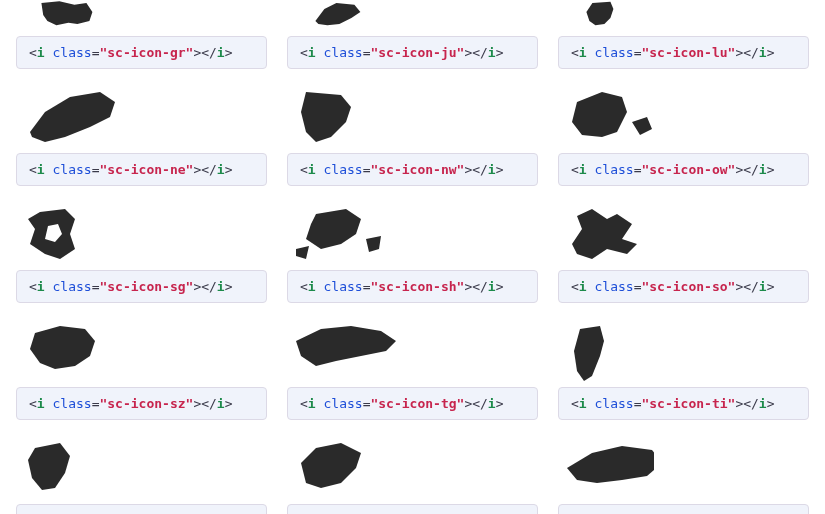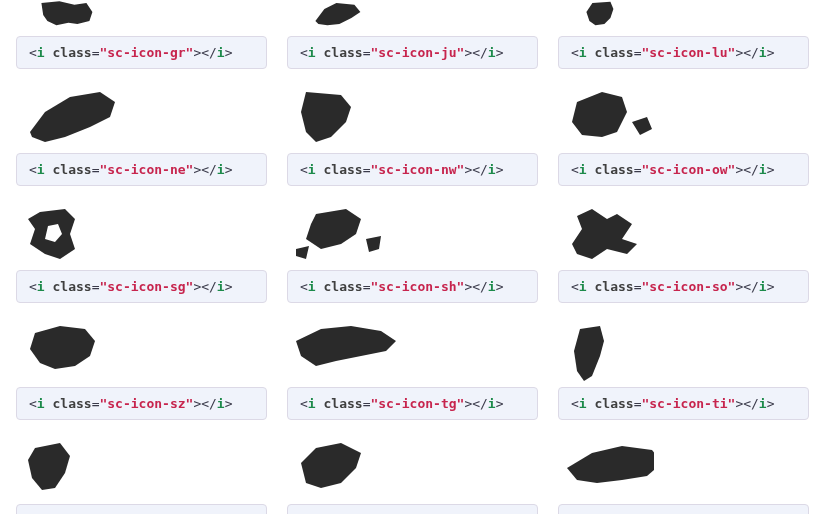--- a/index.html
+++ b/index.html
@@ -33,21 +33,21 @@
   background: #f0f3fb;
   border: 1px solid #dcd9e6;
   border-radius: 4px;
   padding: 8px 12px;
   font-size: 13px;
   white-space: nowrap;
   overflow: hidden;
 }
 .bracket { color: #3a3a4a; }
 .tag { color: #1d8a4b; font-weight: 600; }
-.attr { color: #404040; font-weight: 700; }
+.attr { color: #1d4ed8; font-weight: 400; }
 .eq { color: #3a3a4a; }
 .val { color: #c7254e; font-weight: 600; }
 .row-top .icon-wrap { height: 36px; align-items: flex-end; }
 </style>
 </head>
 <body>
 
 <div class="grid" id="grid">
     <div class="item row-top">
       <div class="icon-wrap">

